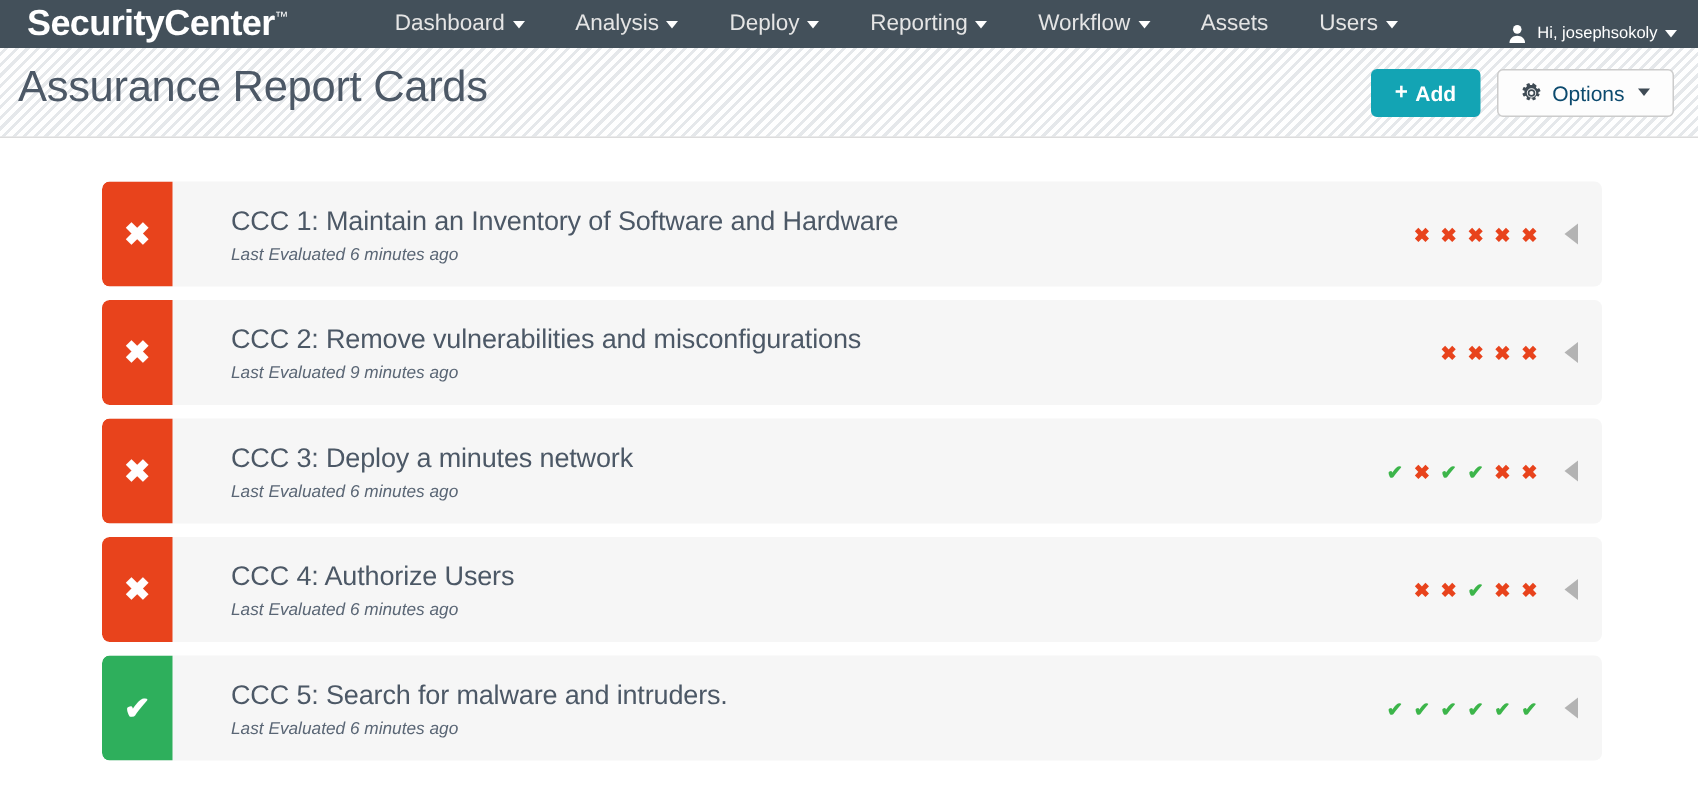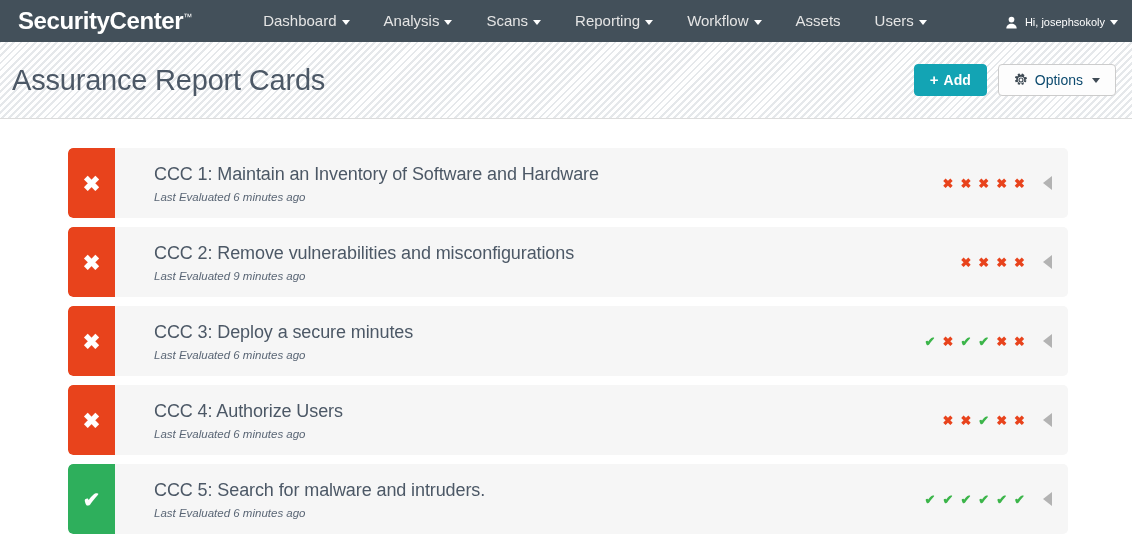--- a/index.html
+++ b/index.html
@@ -10,21 +10,21 @@
     width: 1132px;
     height: 538px;
     background: #ffffff;
     font-family: "Liberation Sans", sans-serif;
     overflow: hidden;
     -webkit-font-smoothing: antialiased;
   }
 
   
   .navbar {
-    height: 42px;
+    height: 32px;
     background: #43505a;
     display: flex;
     align-items: center;
     padding: 0 0 0 18px;
     box-sizing: border-box;
     position: relative;
   }
   .brand {
     color: #ffffff;
     font-size: 24px;
@@ -78,35 +78,35 @@
     align-items: center;
   }
   .user-icon {
     display: inline-block;
     margin-right: 7px;
     line-height: 0;
   }
 
   
   .page-header {
-    height: 77px;
+    height: 60px;
     box-sizing: border-box;
     border-bottom: 1px solid #dcdcdc;
     background-color: #f7f8f9;
     background-image: repeating-linear-gradient(
       -45deg,
       rgba(255,255,255,0.95) 0px,
       rgba(255,255,255,0.95) 3px,
       rgba(226,229,232,0.85) 3px,
       rgba(226,229,232,0.85) 5px
     );
     display: flex;
-    align-items: center;
+    align-items: flex-end;
     position: relative;
-    padding: 0 16px 0 12px;
+    padding: 0 16px 16px 12px;
   }
   .page-title {
     font-size: 29px;
     color: #4c5866;
     font-weight: normal;
     letter-spacing: -0.2px;
   }
   .header-actions {
     position: absolute;
     right: 16px;
@@ -242,21 +242,21 @@
   </div>
 
   <div class="nav-items">
     <div class="nav-item">
       <span>Dashboard</span><span class="caret-down"></span>
     </div>
     <div class="nav-item">
       <span>Analysis</span><span class="caret-down"></span>
     </div>
     <div class="nav-item">
-      <span>Scans</span><span class="caret-down"></span>
+      <span>Deploy</span><span class="caret-down"></span>
     </div>
     <div class="nav-item">
       <span>Reporting</span><span class="caret-down"></span>
     </div>
     <div class="nav-item">
       <span>Workflow</span><span class="caret-down"></span>
     </div>
     <div class="nav-item">
       <span>Assets</span>
     </div>
@@ -334,21 +334,21 @@
           <span class="marker fail">✖</span>
         </div>
         <div class="collapse-arrow"></div>
       </div>
     </div>
     <div class="card">
       <div class="card-badge fail">
         <span class="badge-glyph">✖</span>
       </div>
       <div class="card-body">
-        <div class="card-title">CCC 3: Deploy a secure minutes</div>
+        <div class="card-title">CCC 3: Deploy a minutes network</div>
         <div class="card-subtitle">Last Evaluated 6 minutes ago</div>
       </div>
       <div class="card-right">
         <div class="markers">
           <span class="marker pass">✔</span>
           <span class="marker fail">✖</span>
           <span class="marker pass">✔</span>
           <span class="marker pass">✔</span>
           <span class="marker fail">✖</span>
           <span class="marker fail">✖</span>

